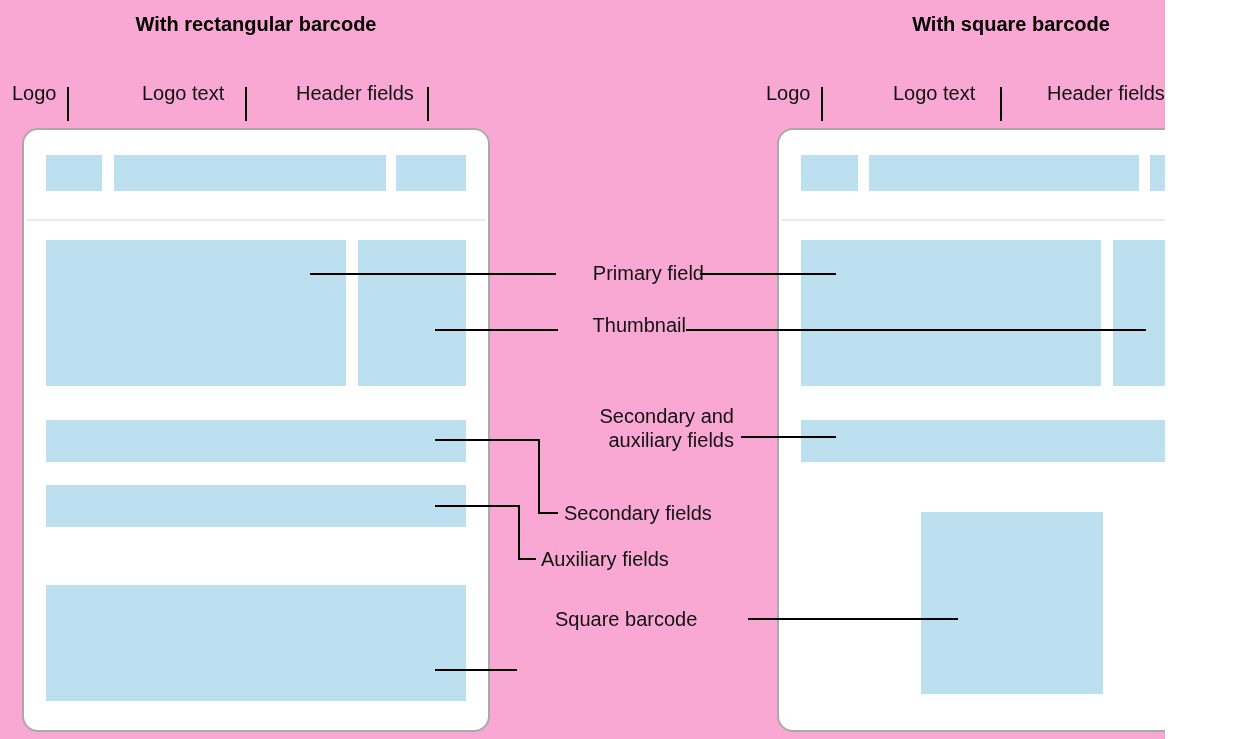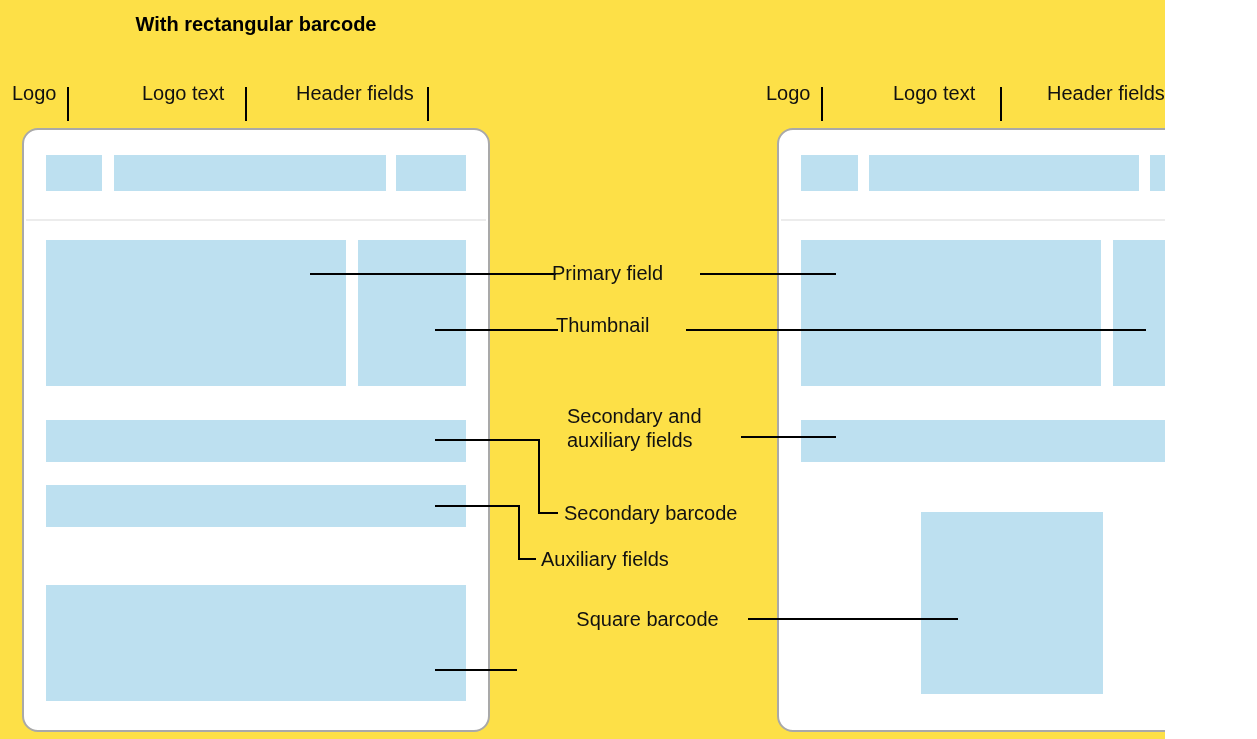--- a/index.html
+++ b/index.html
@@ -1,35 +1,36 @@
 <!DOCTYPE html>
 <html><head>
 <meta charset="utf-8">
 <style>
   * { margin: 0; padding: 0; box-sizing: border-box; }
   html, body { background: #ffffff; }
   body { font-family: "Liberation Sans", sans-serif; color: #000; }
-  #canvas { position: relative; width: 1165px; height: 739px; background: #fde047; overflow: hidden; text-decoration: underline; }
+  #canvas { position: relative; width: 1165px; height: 739px; background: #f9a8d4; overflow: hidden; text-decoration: underline; }
   .title { position: absolute; font-size: 20px; font-weight: bold; color: #000; text-align: center; white-space: nowrap; }
   .lbl   { position: absolute; font-size: 20px; color: #111; white-space: nowrap; line-height: 23px; }
-  .lbl-center { text-align: left; }
-  .lbl-right  { text-align: center; }
+  .lbl-center { text-align: right; }
+  .lbl-right  { text-align: left; }
   .pass  { position: absolute; border: 2px solid #A9A9A9; border-radius: 16px; background: #ffffff; }
   .block { position: absolute; background: #BDE0F0; }
   .hline { position: absolute; height: 2px; background: #000; }
   .vline { position: absolute; width: 2px; background: #000; }
   .divider { position: absolute; height: 2px; background: #ECECEC; }
   .two-line { line-height: 24px; }
 </style>
 </head>
 <body>
 
 <div id="canvas">
 
   <div class="title" style="left:22px; top:13px; width:468px;">With rectangular barcode</div>
+  <div class="title" style="left:777px; top:13px; width:468px;">With square barcode</div>
 
   <div class="lbl" style="left:12px; top:82px;">Logo</div>
   <div class="lbl" style="left:142px; top:82px;">Logo text</div>
   <div class="lbl" style="left:296px; top:82px;">Header fields</div>
 
   <div class="vline" style="left:67px;  top:87px; height:34px;"></div>
   <div class="vline" style="left:245px; top:87px; height:34px;"></div>
   <div class="vline" style="left:427px; top:87px; height:34px;"></div>
 
   <div class="lbl" style="left:766px; top:82px;">Logo</div>
@@ -64,30 +65,30 @@
   <div class="block" style="left:921px;  top:512px; width:182px; height:182px;"></div>
 
   <div class="hline" style="left:310px; top:273px; width:246px;"></div>
   <div class="lbl lbl-center" style="left:552px; top:262px; width:152px;">Primary field</div>
   <div class="hline" style="left:700px; top:273px; width:136px;"></div>
 
   <div class="hline" style="left:435px; top:329px; width:123px;"></div>
   <div class="lbl lbl-center" style="left:556px; top:314px; width:130px;">Thumbnail</div>
   <div class="hline" style="left:686px; top:329px; width:460px;"></div>
 
-  <div class="lbl lbl-center two-line" style="left:567px; top:404px; width:190px;">
+  <div class="lbl lbl-center two-line" style="left:544px; top:404px; width:190px;">
     <div>Secondary and</div>
     <div>auxiliary fields</div>
   </div>
   <div class="hline" style="left:741px; top:436px; width:95px;"></div>
 
   <div class="hline" style="left:435px; top:439px; width:105px;"></div>
   <div class="vline" style="left:538px; top:439px; height:75px;"></div>
   <div class="hline" style="left:538px; top:512px; width:20px;"></div>
-  <div class="lbl" style="left:564px; top:502px;">Secondary barcode</div>
+  <div class="lbl" style="left:564px; top:502px;">Secondary fields</div>
 
   <div class="hline" style="left:435px; top:505px; width:85px;"></div>
   <div class="vline" style="left:518px; top:505px; height:55px;"></div>
   <div class="hline" style="left:518px; top:558px; width:18px;"></div>
   <div class="lbl" style="left:541px; top:548px;">Auxiliary fields</div>
 
   <div class="lbl lbl-right" style="left:555px; top:608px; width:185px;">Square barcode</div>
   <div class="hline" style="left:748px; top:618px; width:210px;"></div>
 
   <div class="hline" style="left:435px; top:669px; width:82px;"></div>

